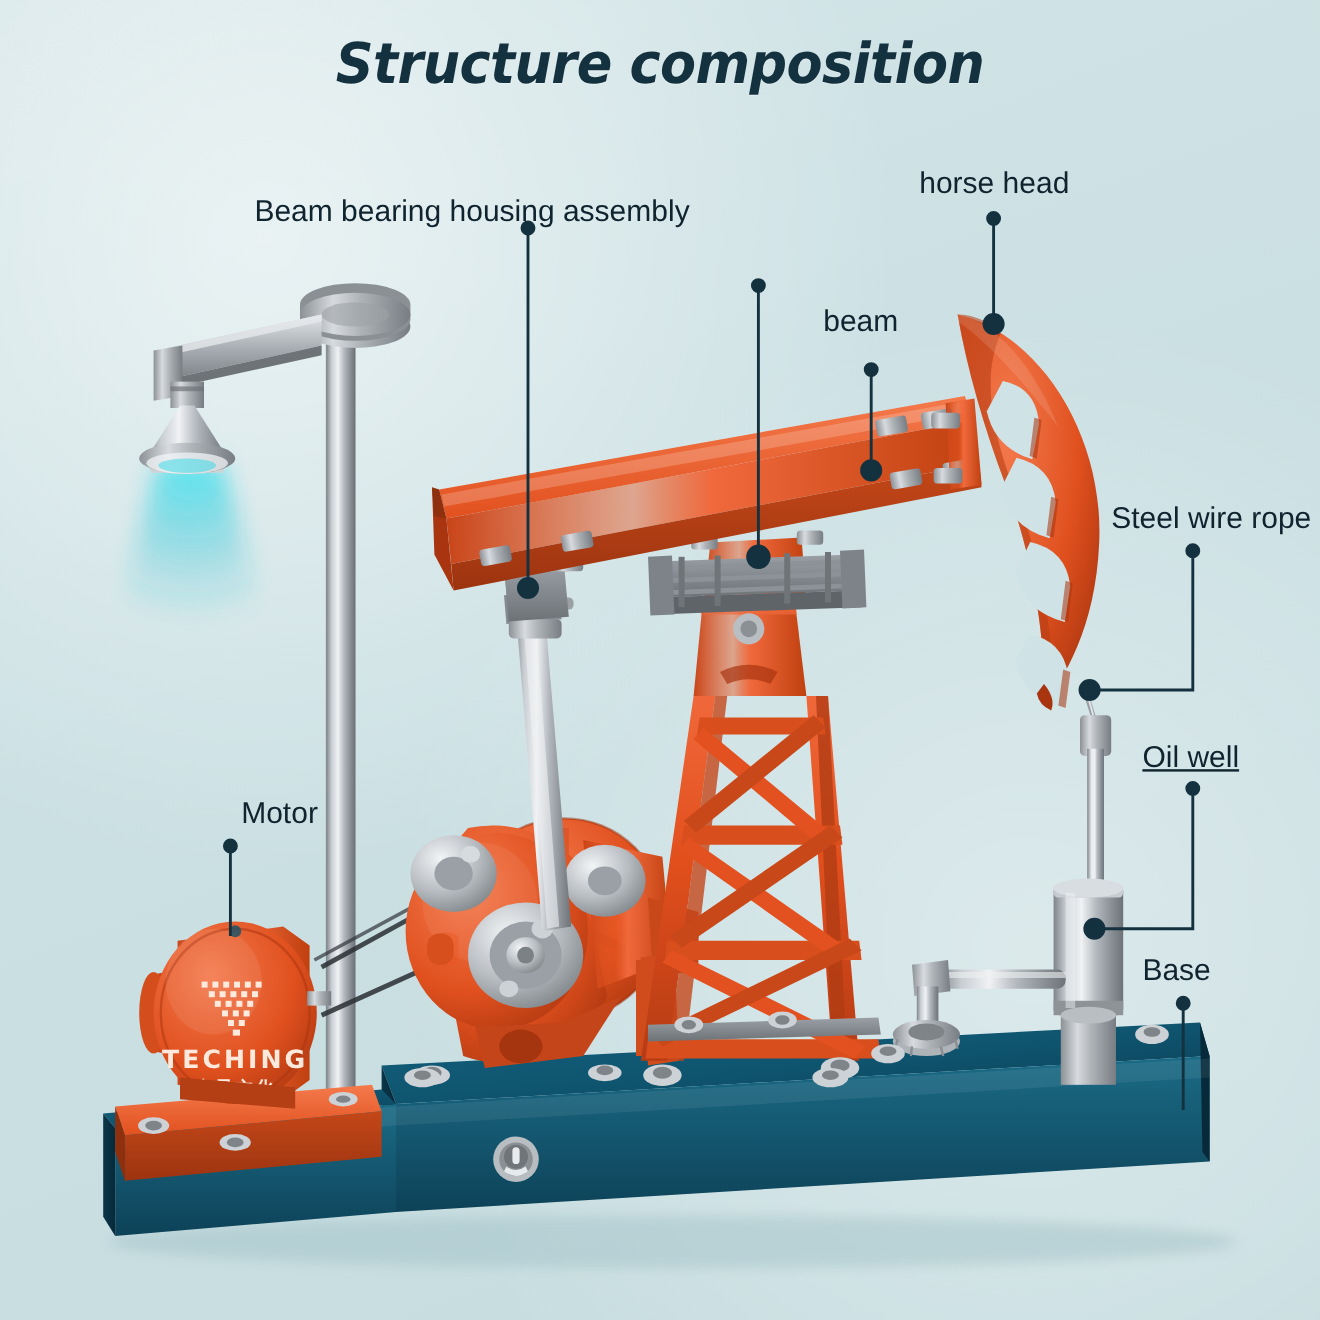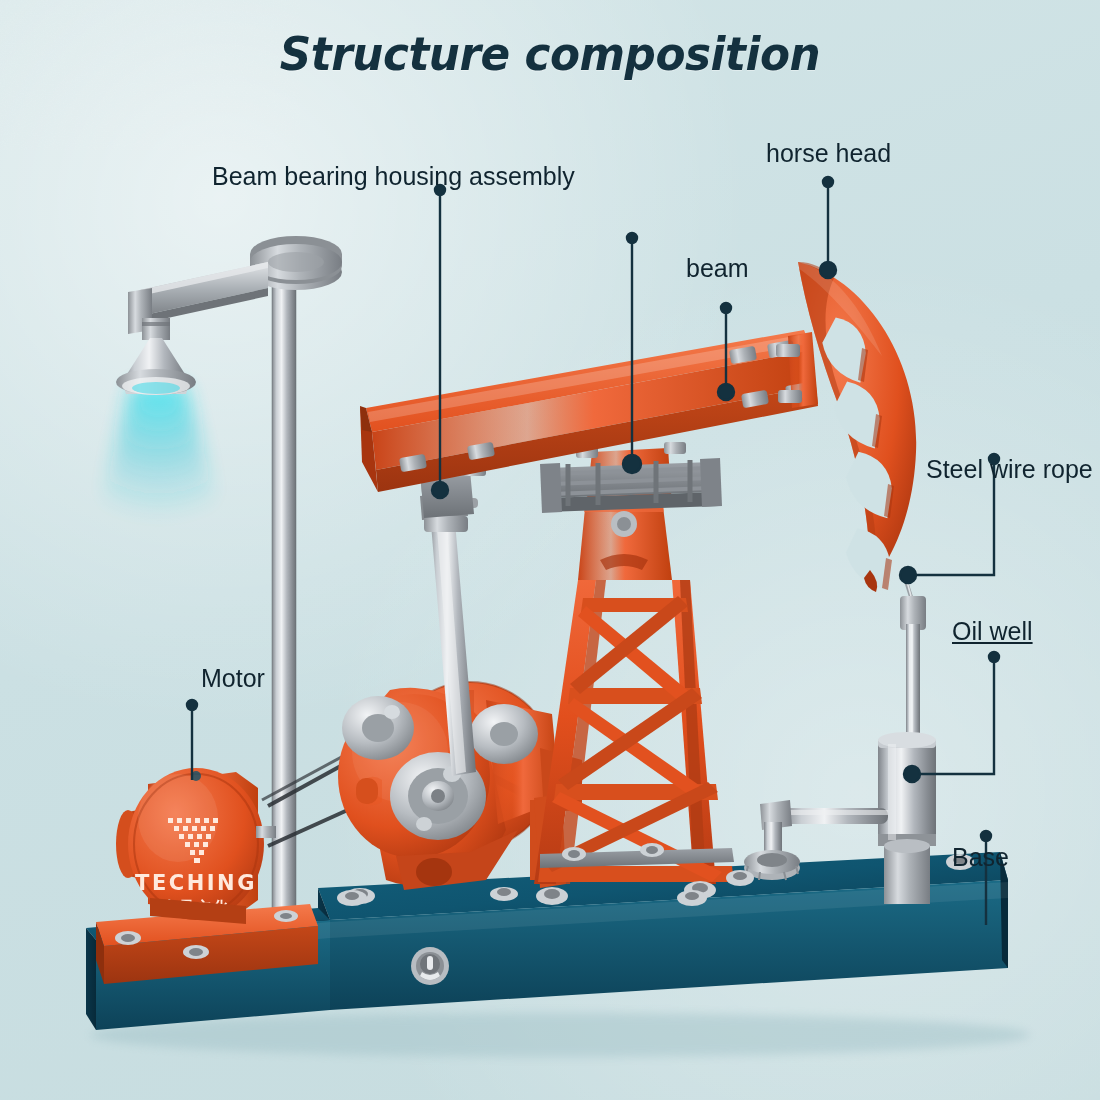--- a/index.html
+++ b/index.html
@@ -604,21 +604,21 @@
 
   <div class="title">Structure composition</div>
 
   <div class="label" style="left:212px; top:164px;">Beam bearing housing assembly</div>
 
 
   <div class="label" style="left:766px; top:141px;">horse head</div>
 
   <div class="label" style="left:686px; top:256px;">beam</div>
 
-  <div class="label" style="left:926px; top:420px;margin-top:37px;">Steel wire rope</div>
+  <div class="label" style="left:926px; top:420px;">Steel wire rope</div>
 
   <div class="label" style="left:952px; top:619px;text-decoration:underline;">Oil well</div>
 
-  <div class="label" style="left:952px; top:797px;margin-top:48px;">Base</div>
+  <div class="label" style="left:952px; top:797px;">Base</div>
 
   <div class="label" style="left:156px; top:666px;margin-left:45px;">Motor</div>
 
 </div>
 
 </body></html>

